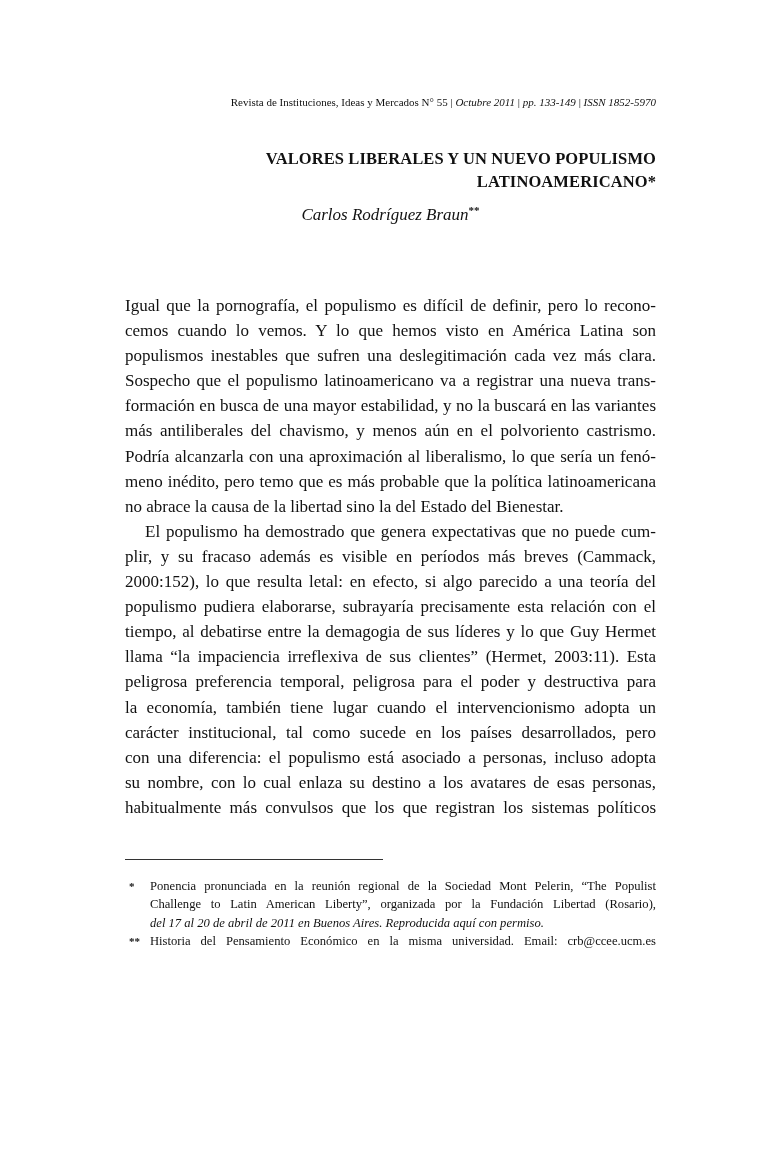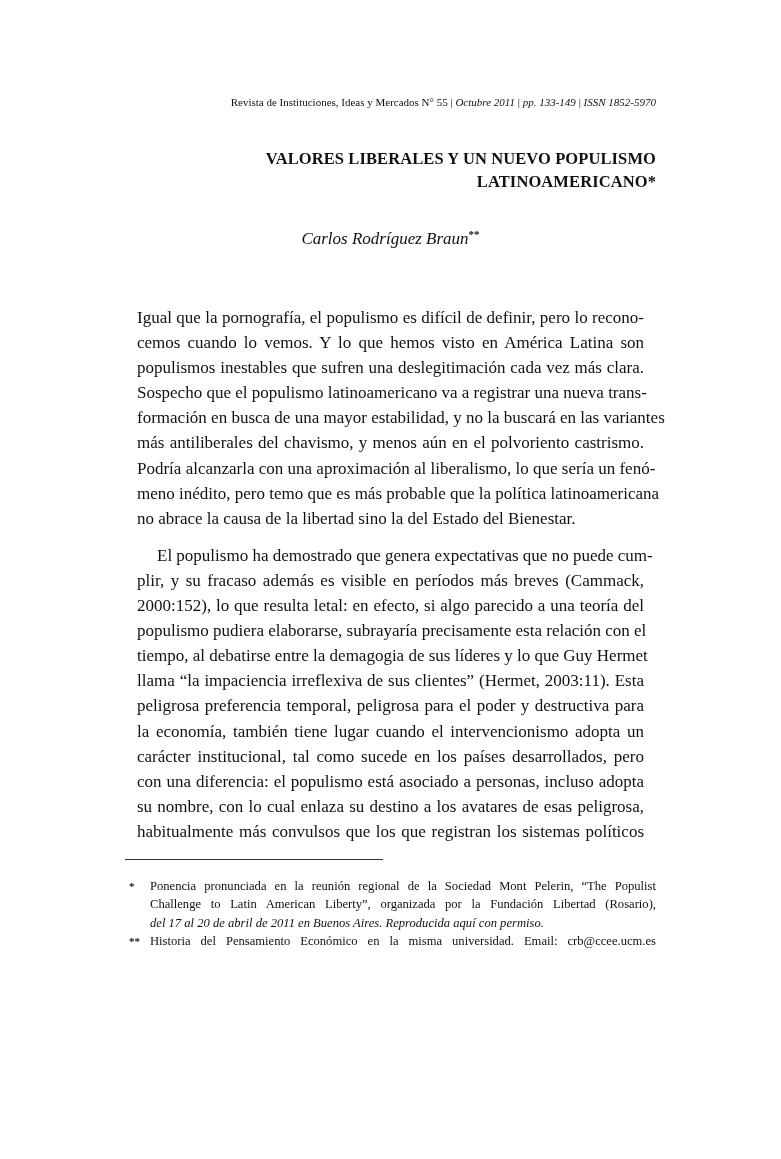--- a/index.html
+++ b/index.html
@@ -33,21 +33,21 @@
       width: 531px;
       text-align: right;
       font-weight: bold;
       font-size: 16.5px;
       line-height: 23px;
       letter-spacing: 0.1px;
     }
     .title-block span { display: block; }
     .author {
       position: absolute;
-      top: 228px;
+      top: 204px;
       left: 125px;
       width: 531px;
       text-align: center;
       font-style: italic;
       font-size: 17px;
     }
     .author sup {
       font-size: 11px;
       vertical-align: 6px;
       font-style: normal;
@@ -56,21 +56,21 @@
     .body-text {
       position: absolute;
       top: 293px;
       left: 125px;
       width: 531px;
       font-size: 17px;
       line-height: 25.1px;
       text-align: justify;
     }
     .body-text p {
-      margin: 12px;
+      margin: 0;
     }
     .line {
       display: block;
       text-align: justify;
       text-align-last: justify;
       white-space: nowrap;
       height: 25.1px;
     }
     .line.last {
       text-align-last: left;
@@ -149,21 +149,21 @@
     <span class="line indented">El populismo ha demostrado que genera expectativas que no puede cum-</span>
     <span class="line">plir, y su fracaso además es visible en períodos más breves (Cammack,</span>
     <span class="line">2000:152), lo que resulta letal: en efecto, si algo parecido a una teoría del</span>
     <span class="line">populismo pudiera elaborarse, subrayaría precisamente esta relación con el</span>
     <span class="line">tiempo, al debatirse entre la demagogia de sus líderes y lo que Guy Hermet</span>
     <span class="line">llama “la impaciencia irreflexiva de sus clientes” (Hermet, 2003:11). Esta</span>
     <span class="line">peligrosa preferencia temporal, peligrosa para el poder y destructiva para</span>
     <span class="line">la economía, también tiene lugar cuando el intervencionismo adopta un</span>
     <span class="line">carácter institucional, tal como sucede en los países desarrollados, pero</span>
     <span class="line">con una diferencia: el populismo está asociado a personas, incluso adopta</span>
-    <span class="line">su nombre, con lo cual enlaza su destino a los avatares de esas peligrosa,</span>
+    <span class="line">su nombre, con lo cual enlaza su destino a los avatares de esas personas,</span>
     <span class="line">habitualmente más convulsos que los que registran los sistemas políticos</span>
   </p>
 </div>
 
 <div class="footnote-rule"></div>
 
 <div class="footnotes">
   <div class="fn">
     <span class="fn-mark">*</span>
     <span class="fline">Ponencia pronunciada en la reunión regional de la Sociedad Mont Pelerin, “The Populist</span>

